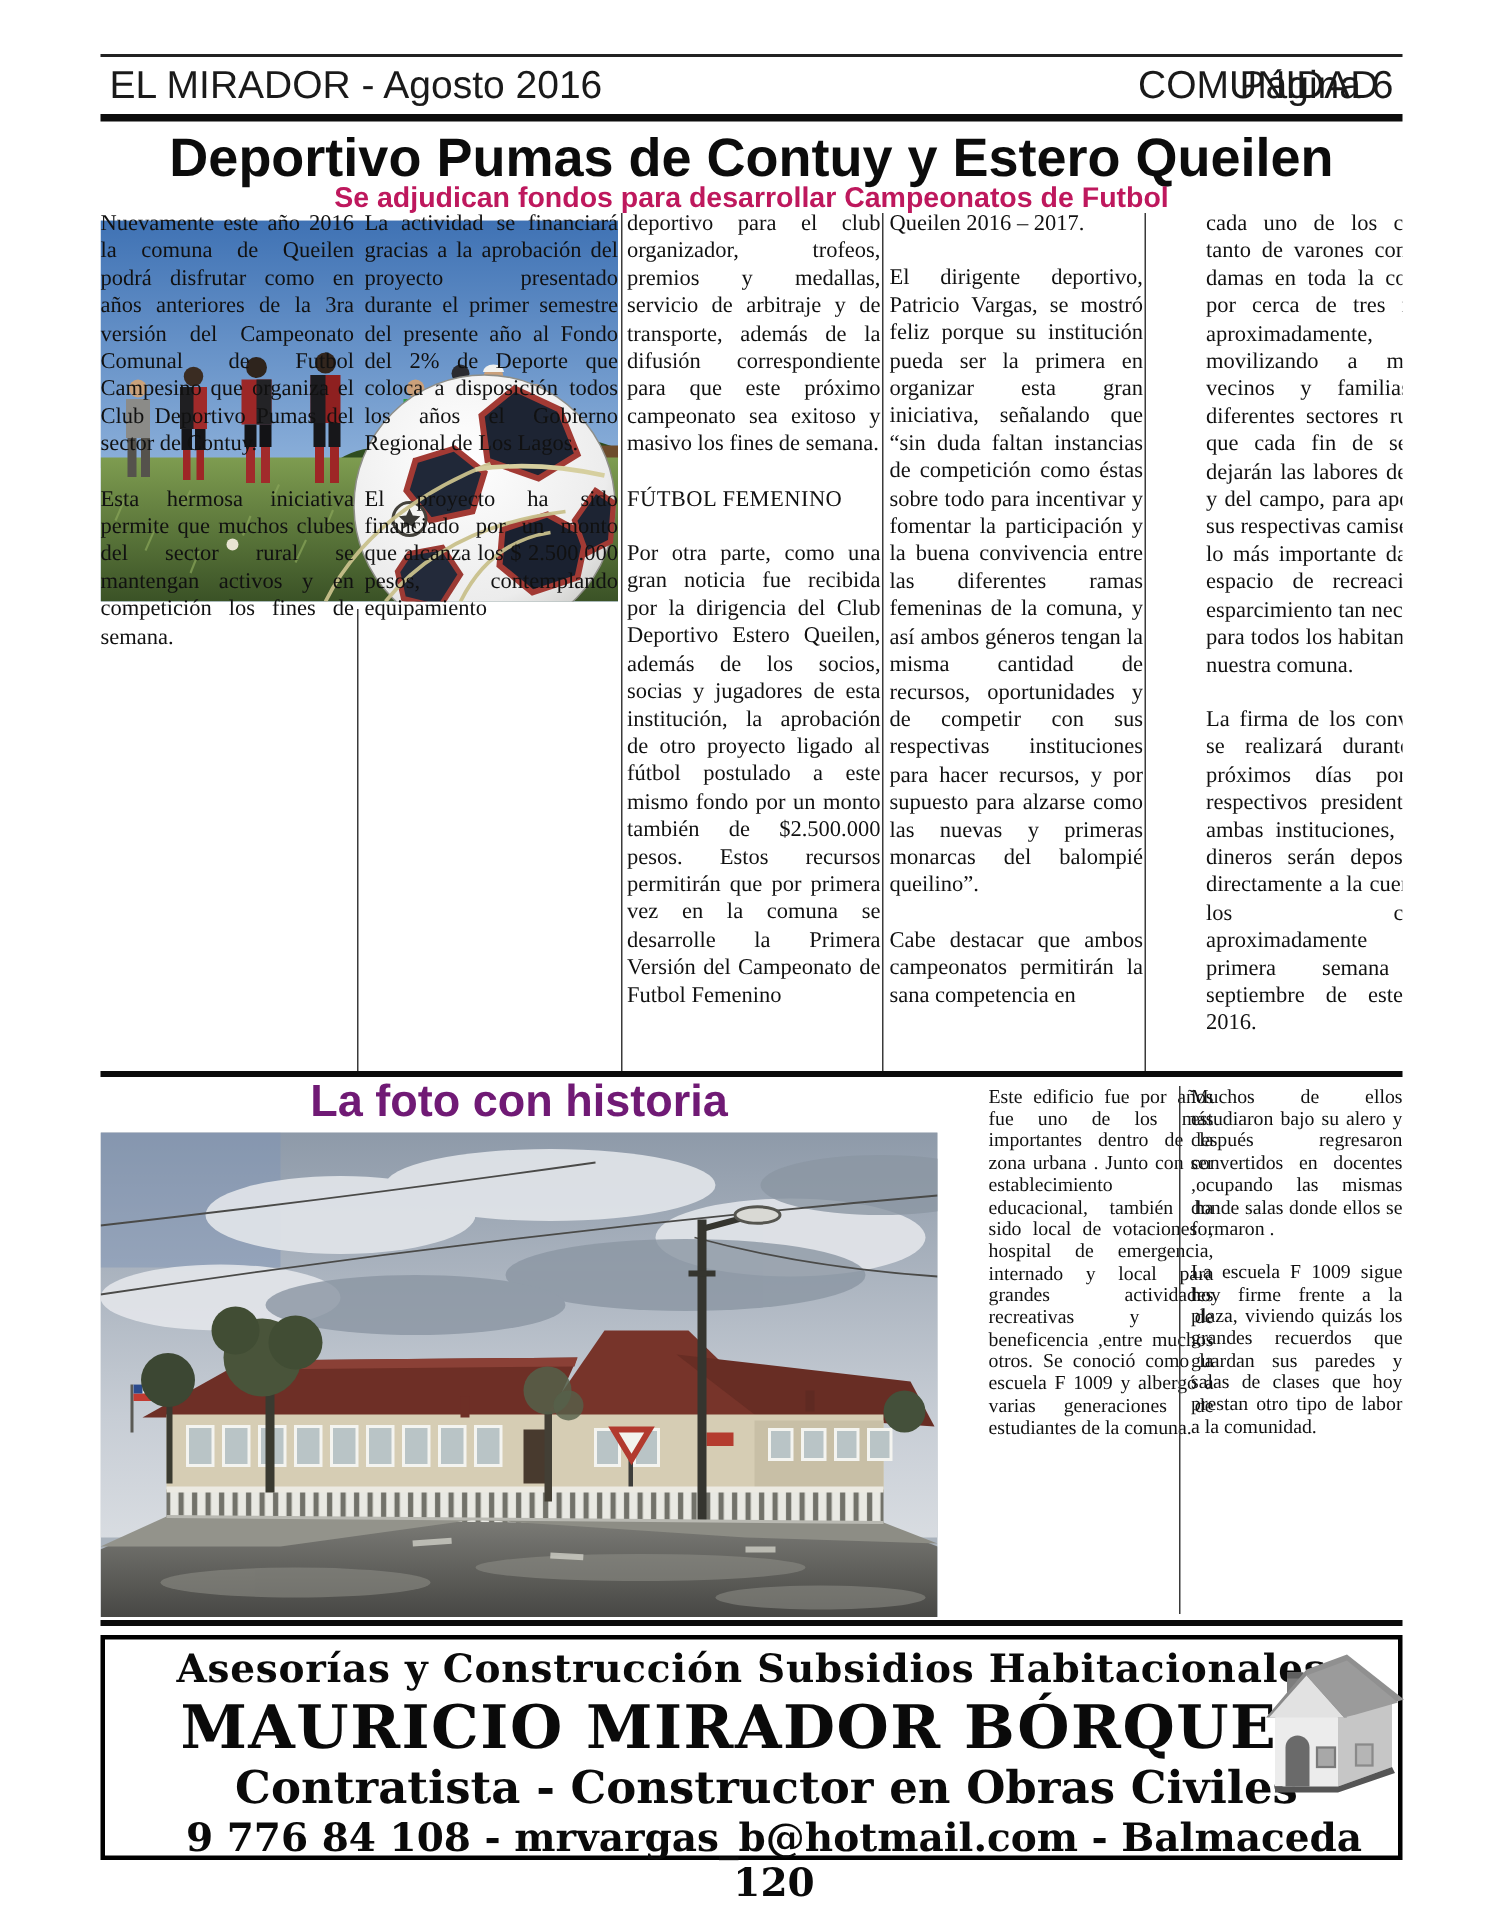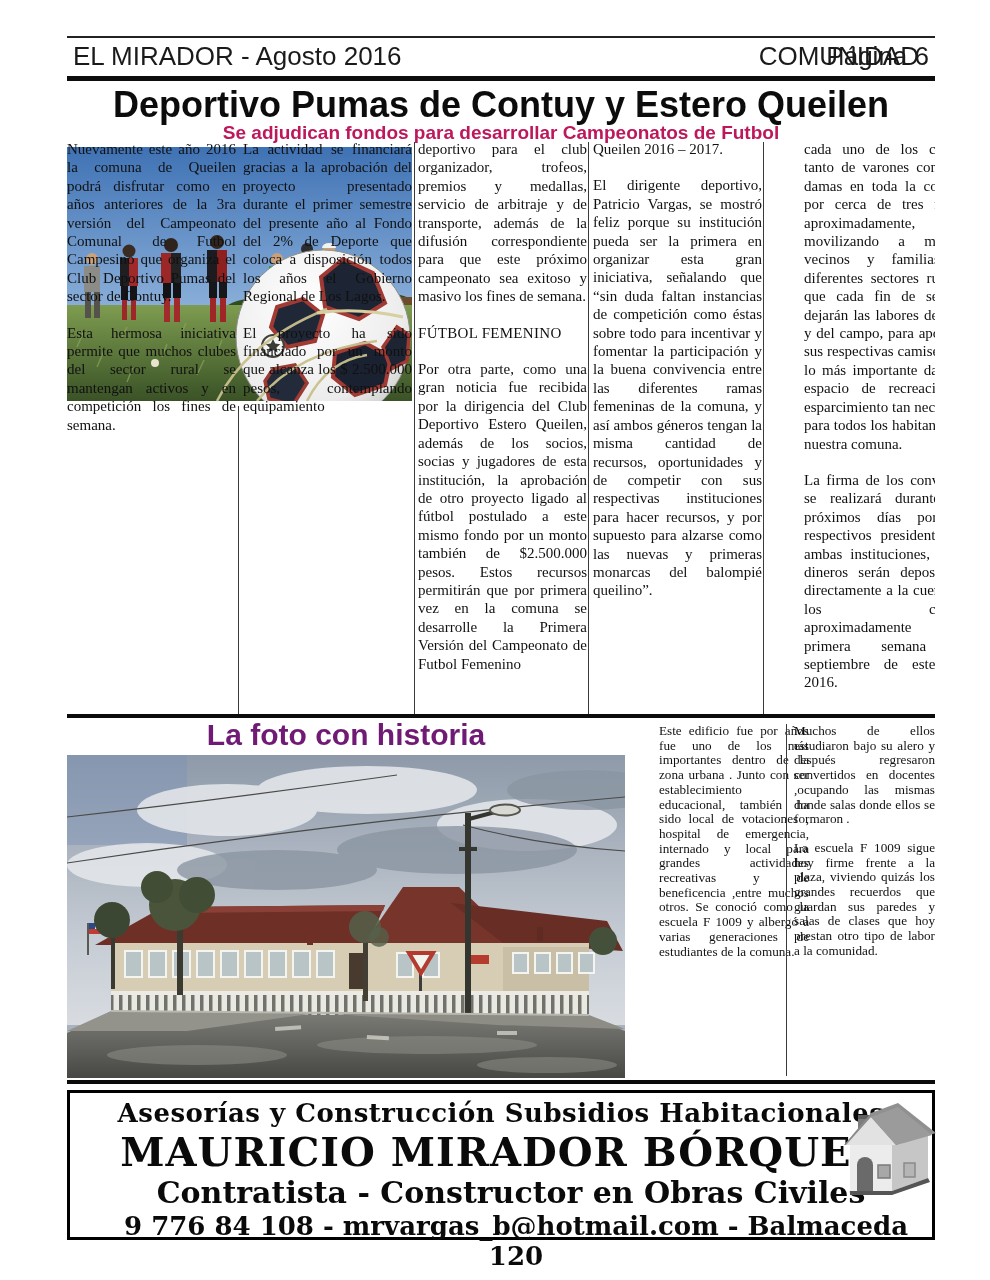--- a/index.html
+++ b/index.html
@@ -215,20 +215,21 @@
         <p>El proyecto ha sido financiado por un monto que alcanza los $ 2.500.000 pesos, contemplando equipamiento</p>
       </div>
       <div class="col c3">
         <p>deportivo para el club organizador, trofeos, premios y medallas, servicio de arbitraje y de transporte, además de la difusión correspondiente para que este próximo campeonato sea exitoso y masivo los fines de semana.</p>
         <p class="fheading">FÚTBOL FEMENINO</p>
         <p>Por otra parte, como una gran noticia fue recibida por la dirigencia del Club Deportivo Estero Queilen, además de los socios, socias y jugadores de esta institución, la aprobación de otro proyecto ligado al fútbol postulado a este mismo fondo por un monto también de $2.500.000 pesos. Estos recursos permitirán que por primera vez en la comuna se desarrolle la Primera Versión del Campeonato de Futbol Femenino</p>
       </div>
       <div class="col c4">
         <p>Queilen 2016 – 2017.</p>
         <p>El dirigente deportivo, Patricio Vargas, se mostró feliz porque su institución pueda ser la primera en organizar esta gran iniciativa, señalando que “sin duda faltan instancias de competición como éstas sobre todo para incentivar y fomentar la participación y la buena convivencia entre las diferentes ramas femeninas de la comuna, y así ambos géneros tengan la misma cantidad de recursos, oportunidades y de competir con sus respectivas instituciones para hacer recursos, y por supuesto para alzarse como las nuevas y primeras monarcas del balompié queilino”.</p>
+        <p>Cabe destacar que ambos campeonatos permitirán la sana competencia en</p>
       </div>
       <div class="col c5">
         <p>cada uno de los clubes, tanto de varones como de damas en toda la comuna por cerca de tres meses aproximadamente, movilizando a muchos vecinos y familias de diferentes sectores rurales, que cada fin de semana dejarán las labores del mar y del campo, para apoyar a sus respectivas camisetas, y lo más importante dará un espacio de recreación y esparcimiento tan necesario para todos los habitantes de nuestra comuna.</p>
         <p>La firma de los convenios se realizará durante los próximos días por los respectivos presidentes de ambas instituciones, y los dineros serán depositados directamente a la cuenta de los clubes, aproximadamente la primera semana de septiembre de este año 2016.</p>
       </div>
 
       <div class="vdiv d1"></div>
       <div class="vdiv d2"></div>
       <div class="vdiv d3"></div>
       <div class="vdiv d4"></div>

